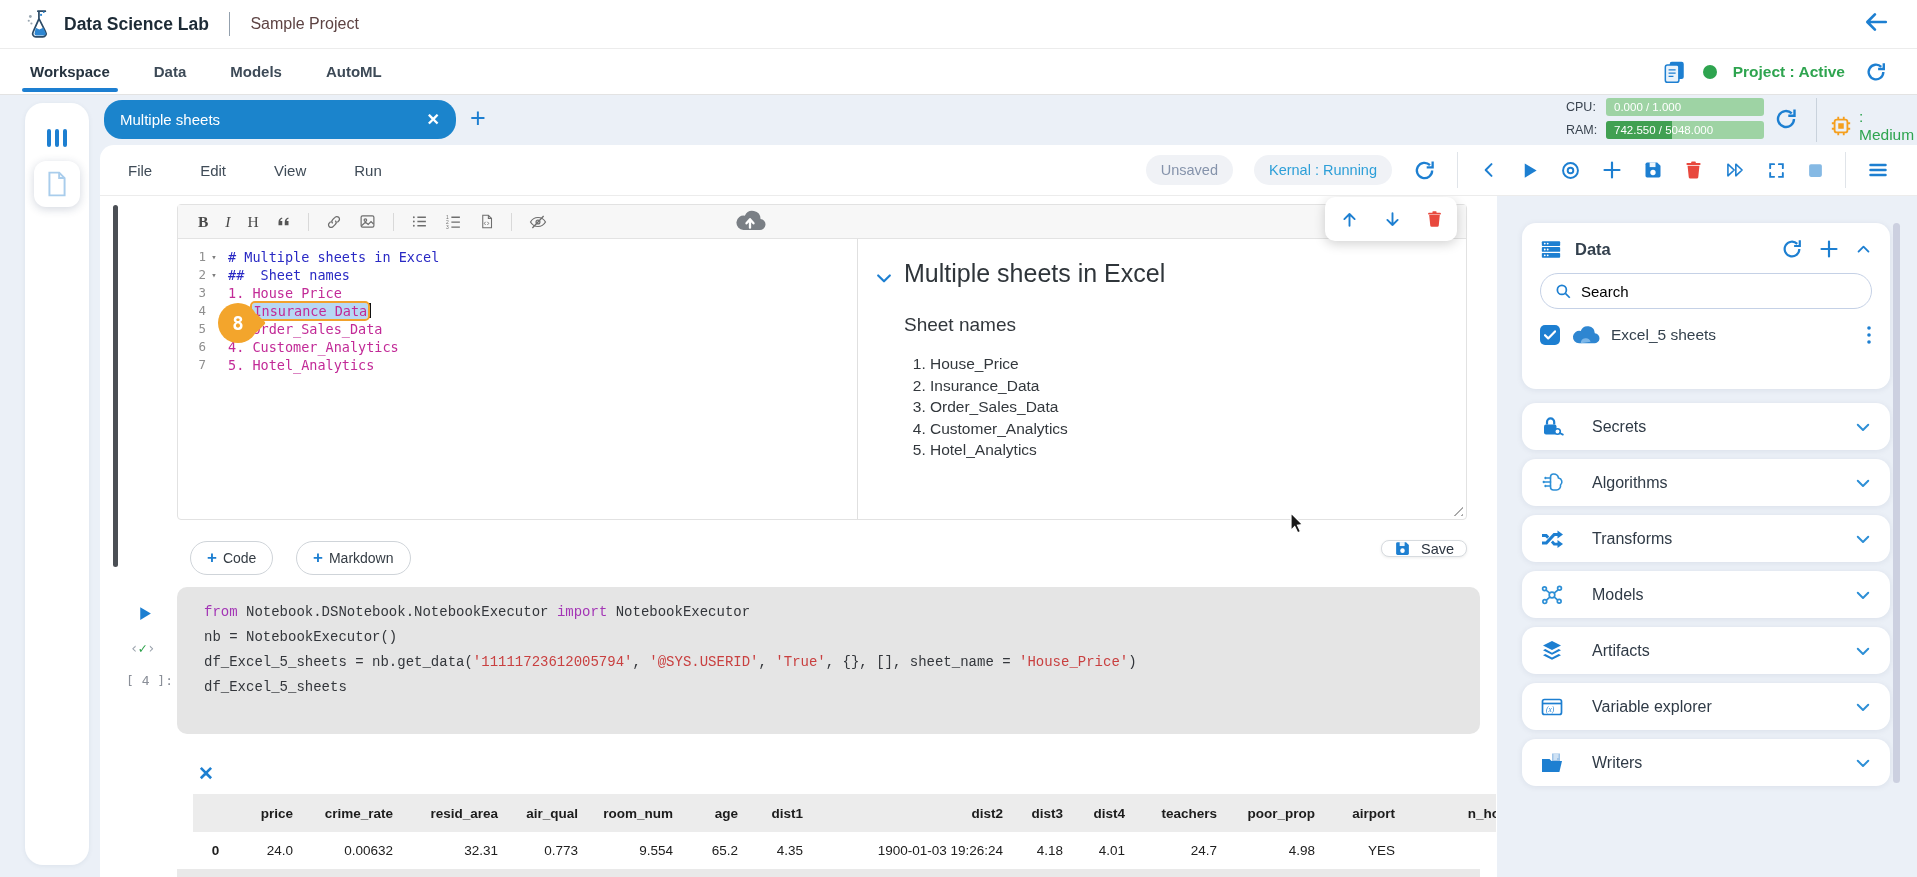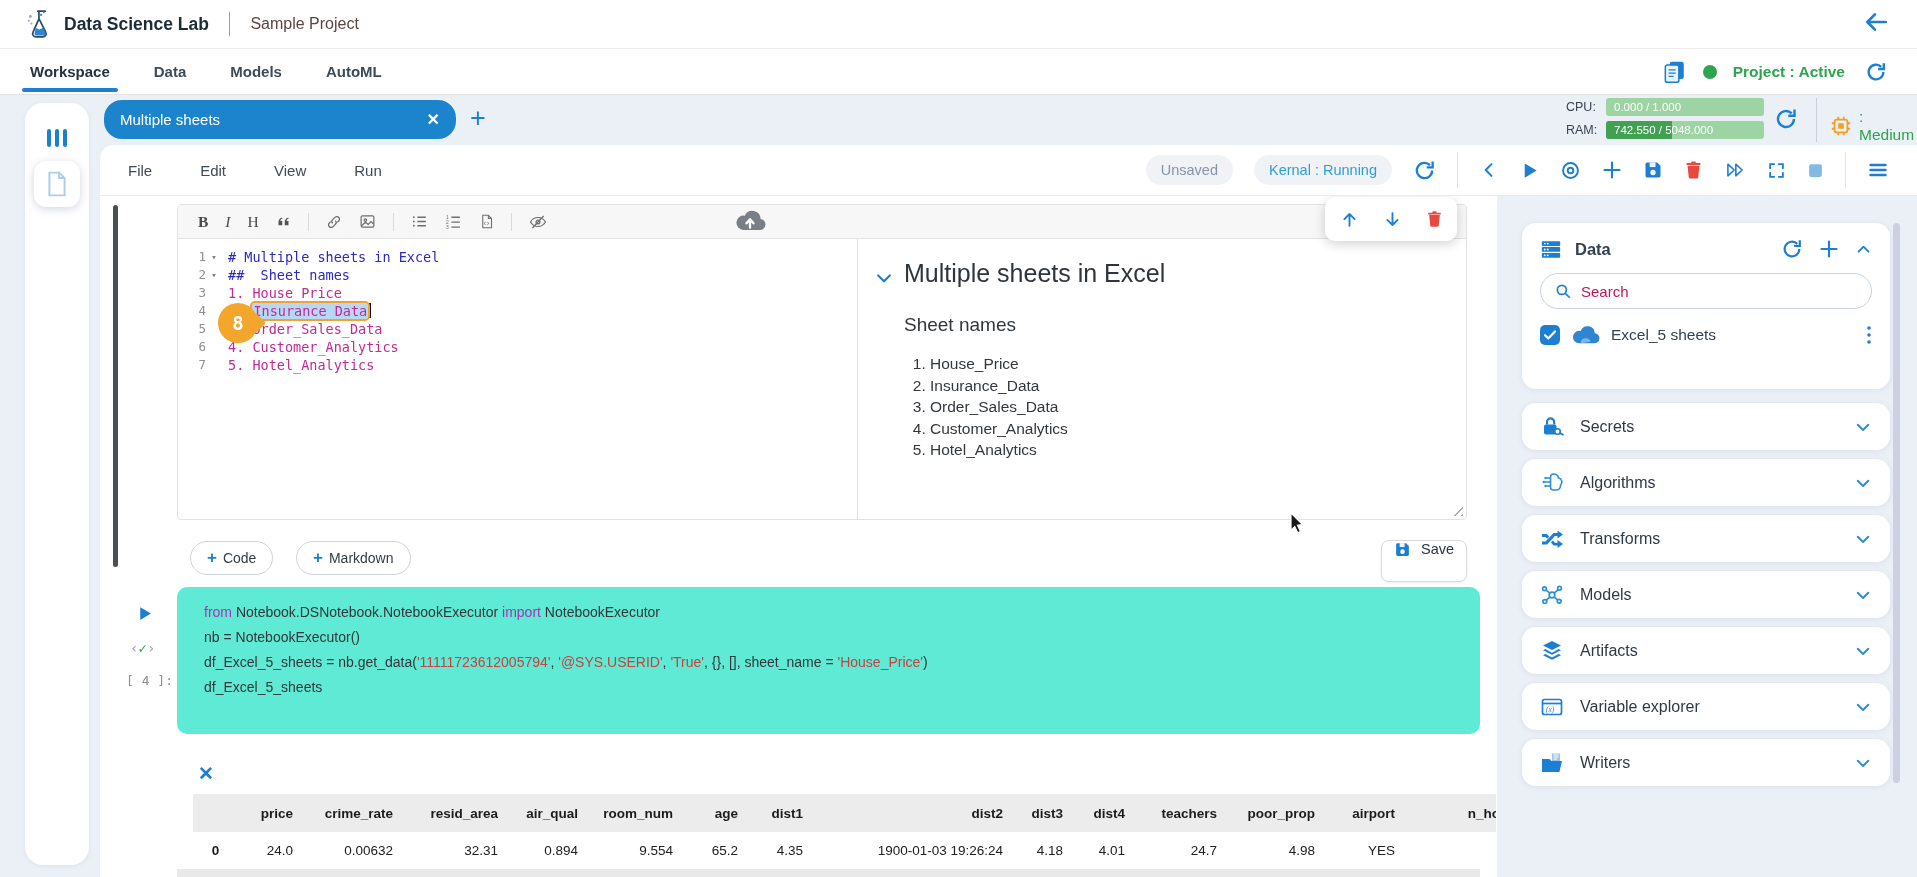--- a/index.html
+++ b/index.html
@@ -86,23 +86,23 @@
   .pv-list{margin-top:17px;margin-left:26px;font-size:15.5px;color:#33383d;line-height:21.5px}
   .resize-handle{position:absolute;right:3px;bottom:3px;width:13px;height:13px;background:repeating-linear-gradient(-45deg,#aaa 0 1.5px,transparent 1.5px 5px);clip-path:polygon(100% 0,100% 100%,0 100%);cursor:nwse-resize}
 
   .cell-actions{position:absolute;left:1225px;top:1px;width:132px;height:44px;background:#fff;border-radius:10px;box-shadow:0 3px 12px rgba(0,0,0,.18);display:flex;align-items:center;justify-content:center;gap:24px;z-index:6}
   .cell-actions span{cursor:pointer;display:flex}
 
   .add-btn{position:absolute;top:345px;height:34px;border:1px solid #cfd4d9;border-radius:17px;background:#fff;display:flex;align-items:center;gap:6px;padding:0 16px;font-size:14px;color:#343c44;cursor:pointer}
   .add-btn .plus{color:#1d7fd1;font-size:17px;font-weight:bold}
   #btn-code{left:90px}
   #btn-md{left:196px}
-  .save-btn{position:absolute;left:1281px;top:344px;width:86px;height:42px;border:1px solid #d7dbdf;border-radius:8px;background:#fff;display:flex;justify-content:center;gap:10px;font-size:14.5px;color:#2b3440;box-shadow:0 1px 3px rgba(0,0,0,.08);cursor:pointer}
-
-  .code-cell{position:absolute;left:77px;top:391px;width:1303px;height:147px;background:#5eead4;border-radius:10px;padding:13px 0 0 27px;font-family:Liberation Sans, sans-serif;font-size:14px}
+  .save-btn{position:absolute;left:1281px;top:344px;width:86px;height:17px;border:1px solid #d7dbdf;border-radius:8px;background:#fff;display:flex;align-items:center;justify-content:center;gap:10px;font-size:14.5px;color:#2b3440;box-shadow:0 1px 3px rgba(0,0,0,.08);cursor:pointer}
+
+  .code-cell{position:absolute;left:77px;top:391px;width:1303px;height:147px;background:#e5e5e5;border-radius:10px;padding:13px 0 0 27px;font-family:Liberation Mono, monospace;font-size:14px}
   .code-line{height:25px;line-height:25px;white-space:pre}
   .tok-kw{color:#a335b5}
   .tok-str{color:#c94040}
   .tok-pl{color:#33363b}
   .run-btn{position:absolute;left:36px;top:409px;cursor:pointer}
   .check-ind{position:absolute;left:30px;top:444px;font-size:14px;color:#9aa2ac;font-family:"DejaVu Sans Mono",monospace}
   .check-ind b{color:#2fa34d}
   .exec-count{position:absolute;left:26px;top:477px;font-family:"DejaVu Sans Mono",monospace;font-size:13px;color:#8a8f98}
   .close-x{position:absolute;left:98px;top:566px;font-size:19px;color:#1d7fd1;font-weight:bold;cursor:pointer}
 
@@ -117,26 +117,26 @@
 
   
   .right-panel{position:absolute;left:1497px;top:101px;width:420px;height:681px}
   .side-card{position:absolute;left:25px;width:368px;background:#fff;border-radius:14px;box-shadow:0 1px 6px rgba(20,40,80,.08)}
   .data-card{top:27px;height:166px}
   .data-head{display:flex;align-items:center;padding:15px 18px 0 18px;gap:13px}
   .data-title{font-size:16.5px;font-weight:bold;color:#33404d}
   .data-actions{margin-left:auto;display:flex;gap:16px;align-items:center}
   .data-actions span{cursor:pointer;display:flex}
   .search-pill{margin:13px 18px 0;height:36px;border:1.5px solid #c5d1e6;border-radius:18px;display:flex;align-items:center;padding:0 13px;gap:9px;cursor:text}
-  .search-ph{color:#be185d;font-size:15px}
+  .search-ph{color:#000000;font-size:15px}
   .ds-row{display:flex;align-items:center;margin:15px 18px 0;gap:11px}
   .cbx{width:20px;height:20px;background:#1d7fd1;border-radius:5px;display:flex;align-items:center;justify-content:center;cursor:pointer}
   .ds-label{font-size:15.5px;color:#35424e}
   .kebab{margin-left:auto;cursor:pointer;display:flex}
-  .section-card{height:47px;display:flex;align-items:center;padding:0 18px;gap:16px;cursor:pointer}
+  .section-card{height:47px;display:flex;align-items:center;padding:0 18px;gap:28px;cursor:pointer}
   .section-label{font-size:16px;color:#2f3a46}
   .chev{margin-left:auto;display:flex}
   .side-scroll{position:absolute;left:396px;top:27px;width:7px;height:560px;background:#ccd0e0;border-radius:4px;cursor:pointer}
 </style>
 </head>
 <body>
 
 <div class="app">
 
   <header class="top-header">
@@ -522,21 +522,21 @@
                 <th>airport</th>
                 <th>n_hos_</th>
               </tr>
             </thead>
             <tbody>
               <tr>
                 <td class="idx">0</td>
                 <td>24.0</td>
                 <td>0.00632</td>
                 <td>32.31</td>
-                <td>0.894</td>
+                <td>0.773</td>
                 <td>9.554</td>
                 <td>65.2</td>
                 <td>4.35</td>
                 <td>1900-01-03 19:26:24</td>
                 <td>4.18</td>
                 <td>4.01</td>
                 <td>24.7</td>
                 <td>4.98</td>
                 <td>YES</td>
                 <td>5</td>

